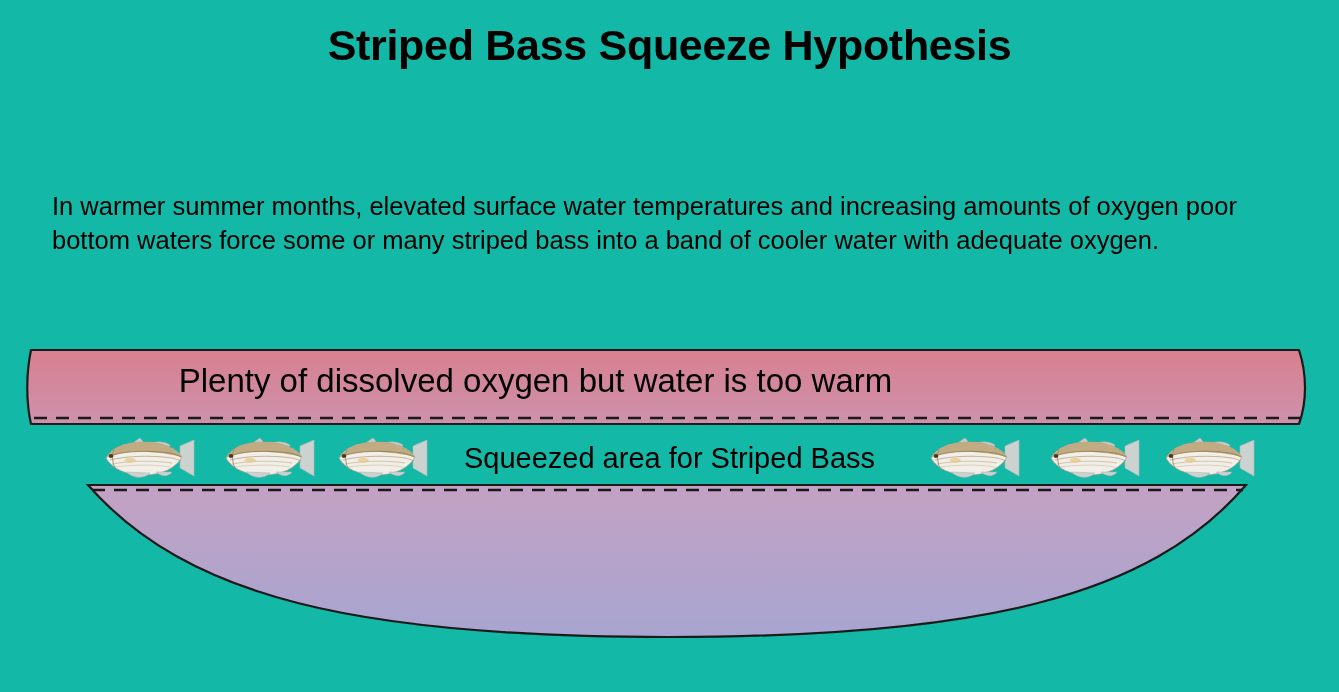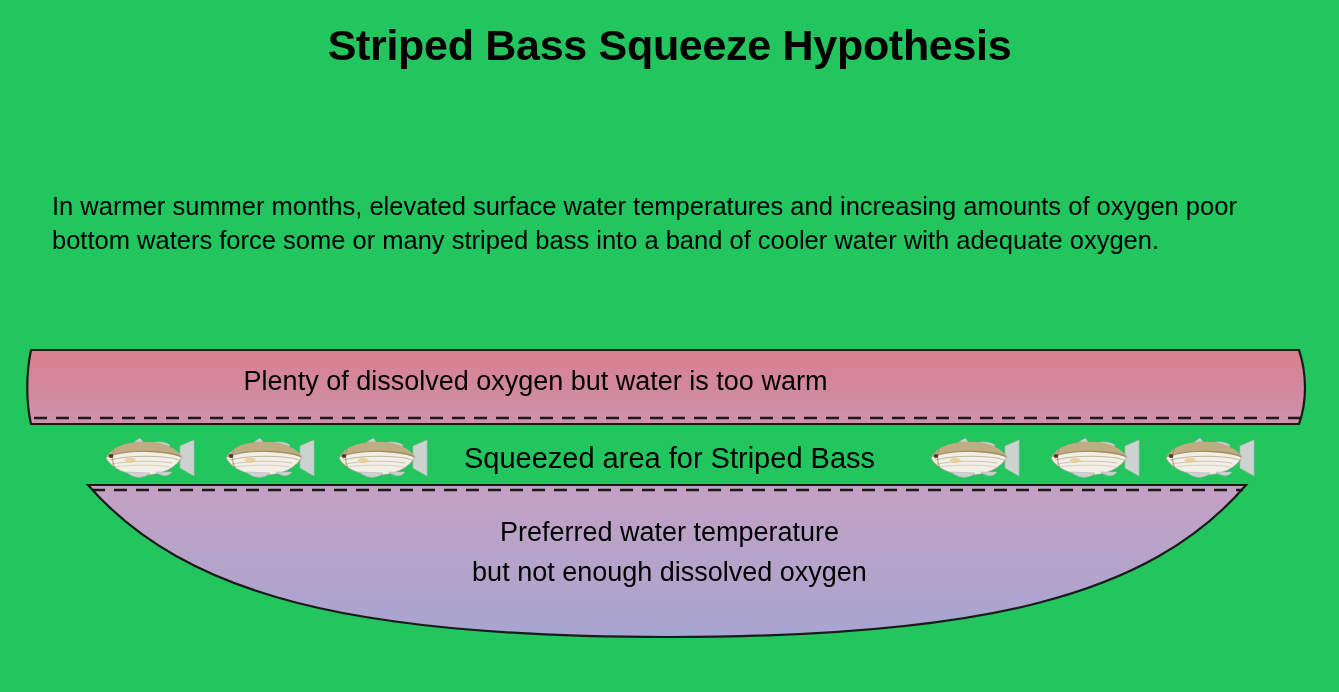--- a/index.html
+++ b/index.html
@@ -13,21 +13,21 @@
     font-family: "Liberation Sans", sans-serif;
     color: #000000;
     overflow: hidden;
     position: relative;
   }
 
   #slide {
     position: relative;
     width: 1339px;
     height: 692px;
-    background: #22c55e;
+    background: #14b8a6;
   }
 
   
   #page-title {
     position: absolute;
     top: 22px;
     left: 0;
     width: 1339px;
     text-align: center;
     font-size: 43px;
@@ -71,21 +71,21 @@
   .band-label {
     position: absolute;
     text-align: center;
     color: #000000;
     white-space: nowrap;
   }
   #warm-layer-label {
     top: 32px;
     left: 0;
     width: 1071px;
-    font-size: 27px;
+    font-size: 33px;
     line-height: 34px;
   }
   #squeeze-label {
     top: 108px;
     left: 0;
     width: 1339px;
     font-size: 29px;
     line-height: 36px;
   }
   #cold-layer-label {
@@ -145,24 +145,20 @@
                C 356,305 186,265 88,153
                Z" fill="url(#coldGrad)" stroke="#1a1a1a" stroke-width="2.2"></path>
 
       <line x1="92" y1="158" x2="1243" y2="158" stroke="#1a1a1a" stroke-width="2.4" stroke-dasharray="13,9"></line>
     </svg>
 
     <div class="band-label" id="warm-layer-label">Plenty of dissolved oxygen but water is too warm</div>
 
     <div class="band-label" id="squeeze-label">Squeezed area for Striped Bass</div>
 
-    <div class="band-label" id="cold-layer-label">
-      <span class="cold-line">Preferred water temperature</span>
-      <span class="cold-line">but not enough dissolved oxygen</span>
-    </div>
 
     <div class="fish" style="left:100px;">
       <svg viewBox="0 0 96 46" xmlns="http://www.w3.org/2000/svg">
         <g>
           <path d="M80,10 L94,4 L94,40 L80,32 Z" fill="#ccd2cf" stroke="#b2b9b6" stroke-width="0.6"></path>
           <path d="M34,6 L40,2 L46,9 Z" fill="#c8cfcb" stroke="#aab1ad" stroke-width="0.5"></path>
           <path d="M48,8 C56,5 64,5 70,9 L68,13 C60,10 54,10 48,12 Z" fill="#c8cfcb" stroke="#aab1ad" stroke-width="0.5"></path>
           <path d="M6,22 C12,11 26,6 44,6 C62,6 76,12 82,21 C76,32 62,39 44,39 C26,39 12,33 6,22 Z" fill="#f2efe8" stroke="#a89a7e" stroke-width="0.7"></path>
           <path d="M6,22 C12,11 26,6 44,6 C62,6 76,12 82,21 C70,18 50,15 30,16 C20,17 11,19 6,22 Z" fill="#bda77d" opacity="0.95"></path>
           <path d="M10,20 C24,15 48,14 70,17 C74,18 78,19 81,21" fill="none" stroke="#8f7a4e" stroke-width="1.1" opacity="0.75"></path>

